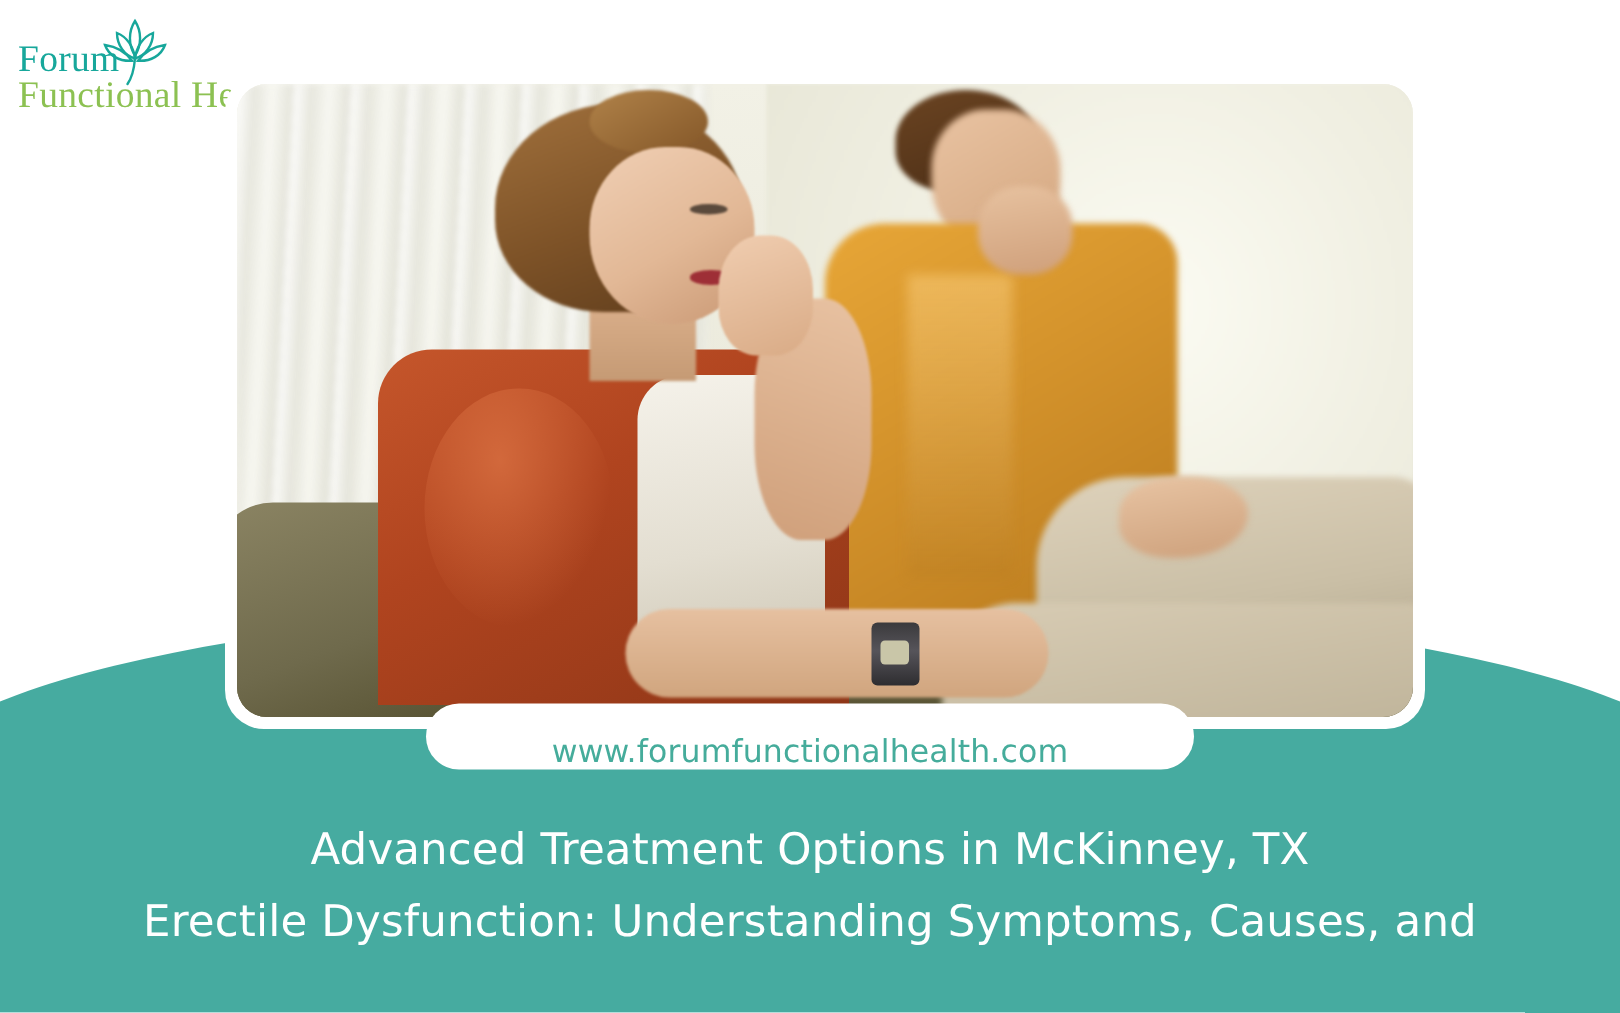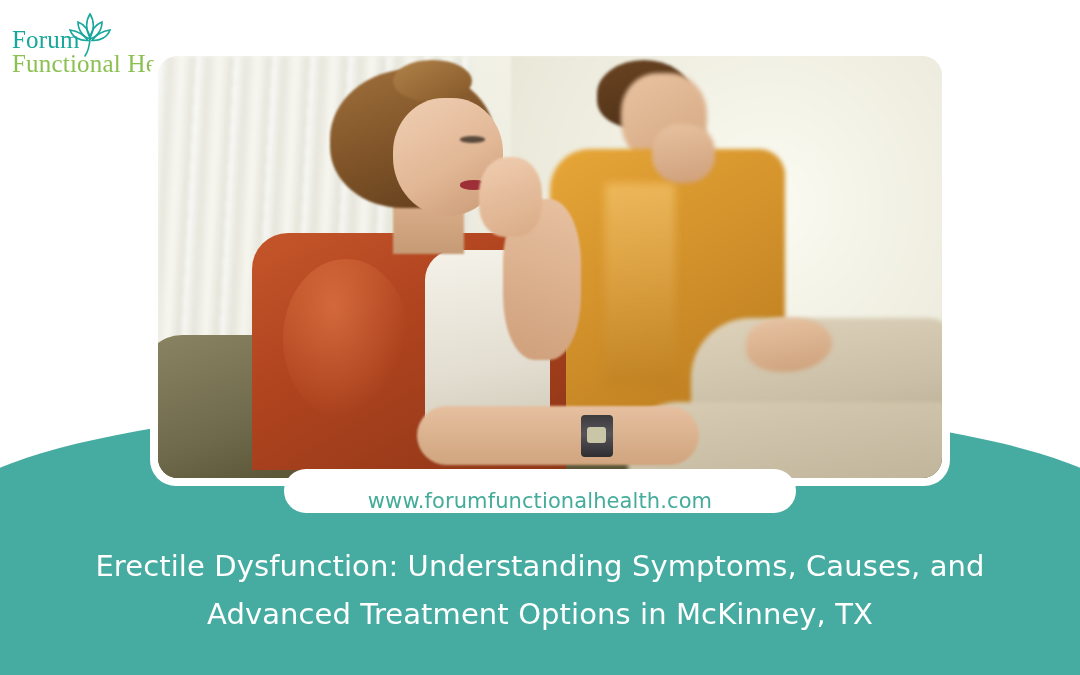--- a/index.html
+++ b/index.html
@@ -354,17 +354,17 @@
       <div class="w-watch"></div>
       <div class="w-watch-face"></div>
     </div>
   </div>
 
   <div class="url-pill">
     <span class="url-text">www.forumfunctionalhealth.com</span>
   </div>
 
   <div class="title">
+    <span class="title-line">Advanced Treatment Options in McKinney, TX</span>
     <span class="title-line">Erectile Dysfunction: Understanding Symptoms, Causes, and</span>
-    <span class="title-line">Advanced Treatment Options in McKinney, TX</span>
   </div>
 
 </div>
 
 </body></html>

